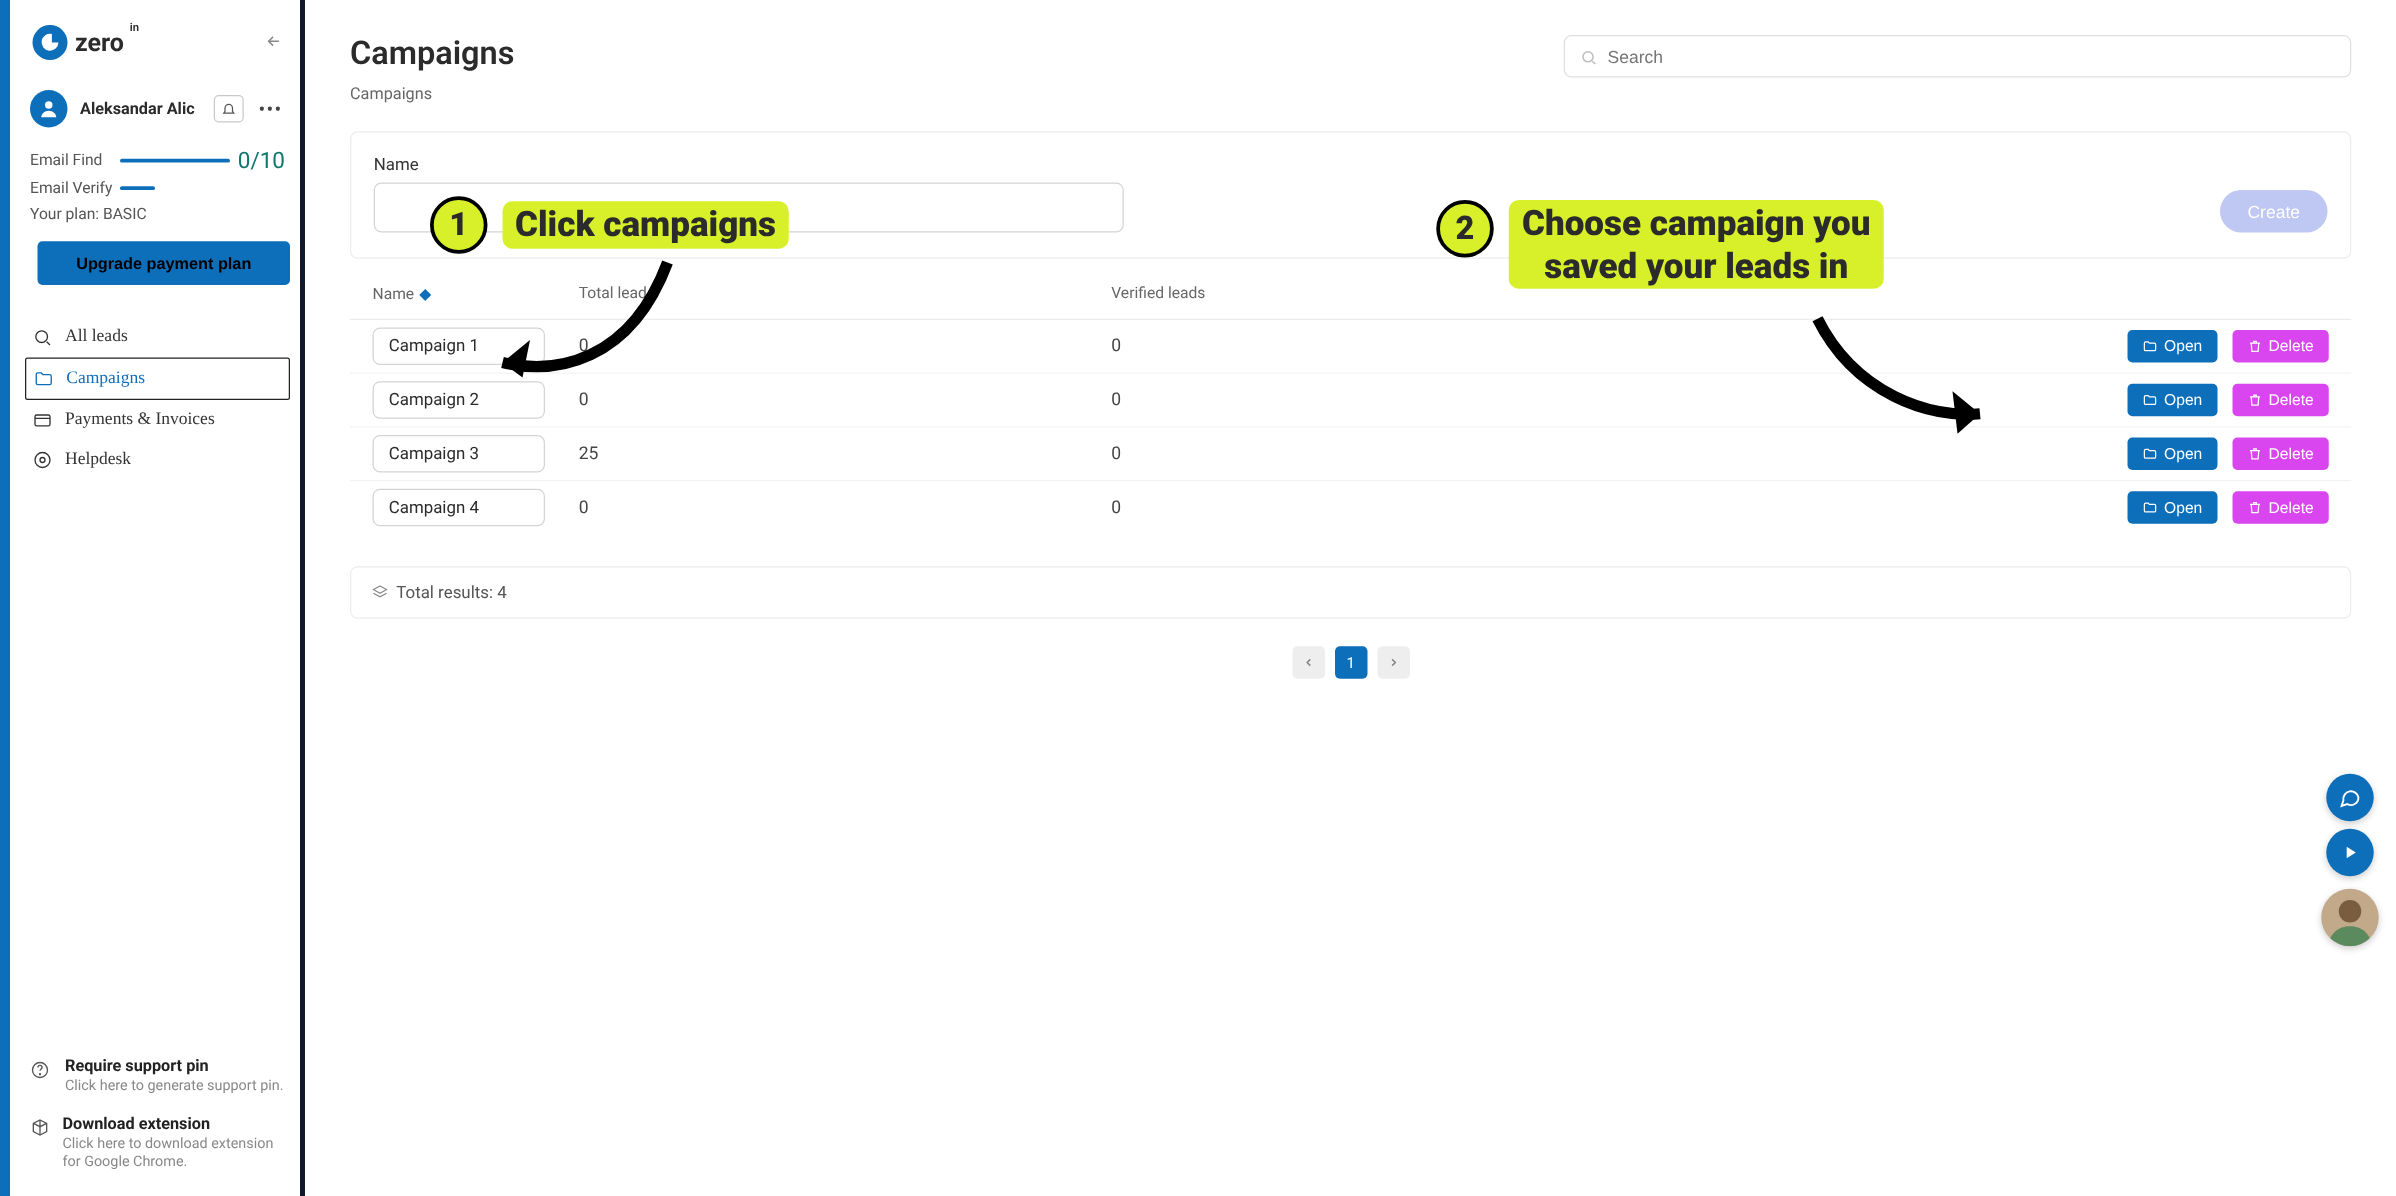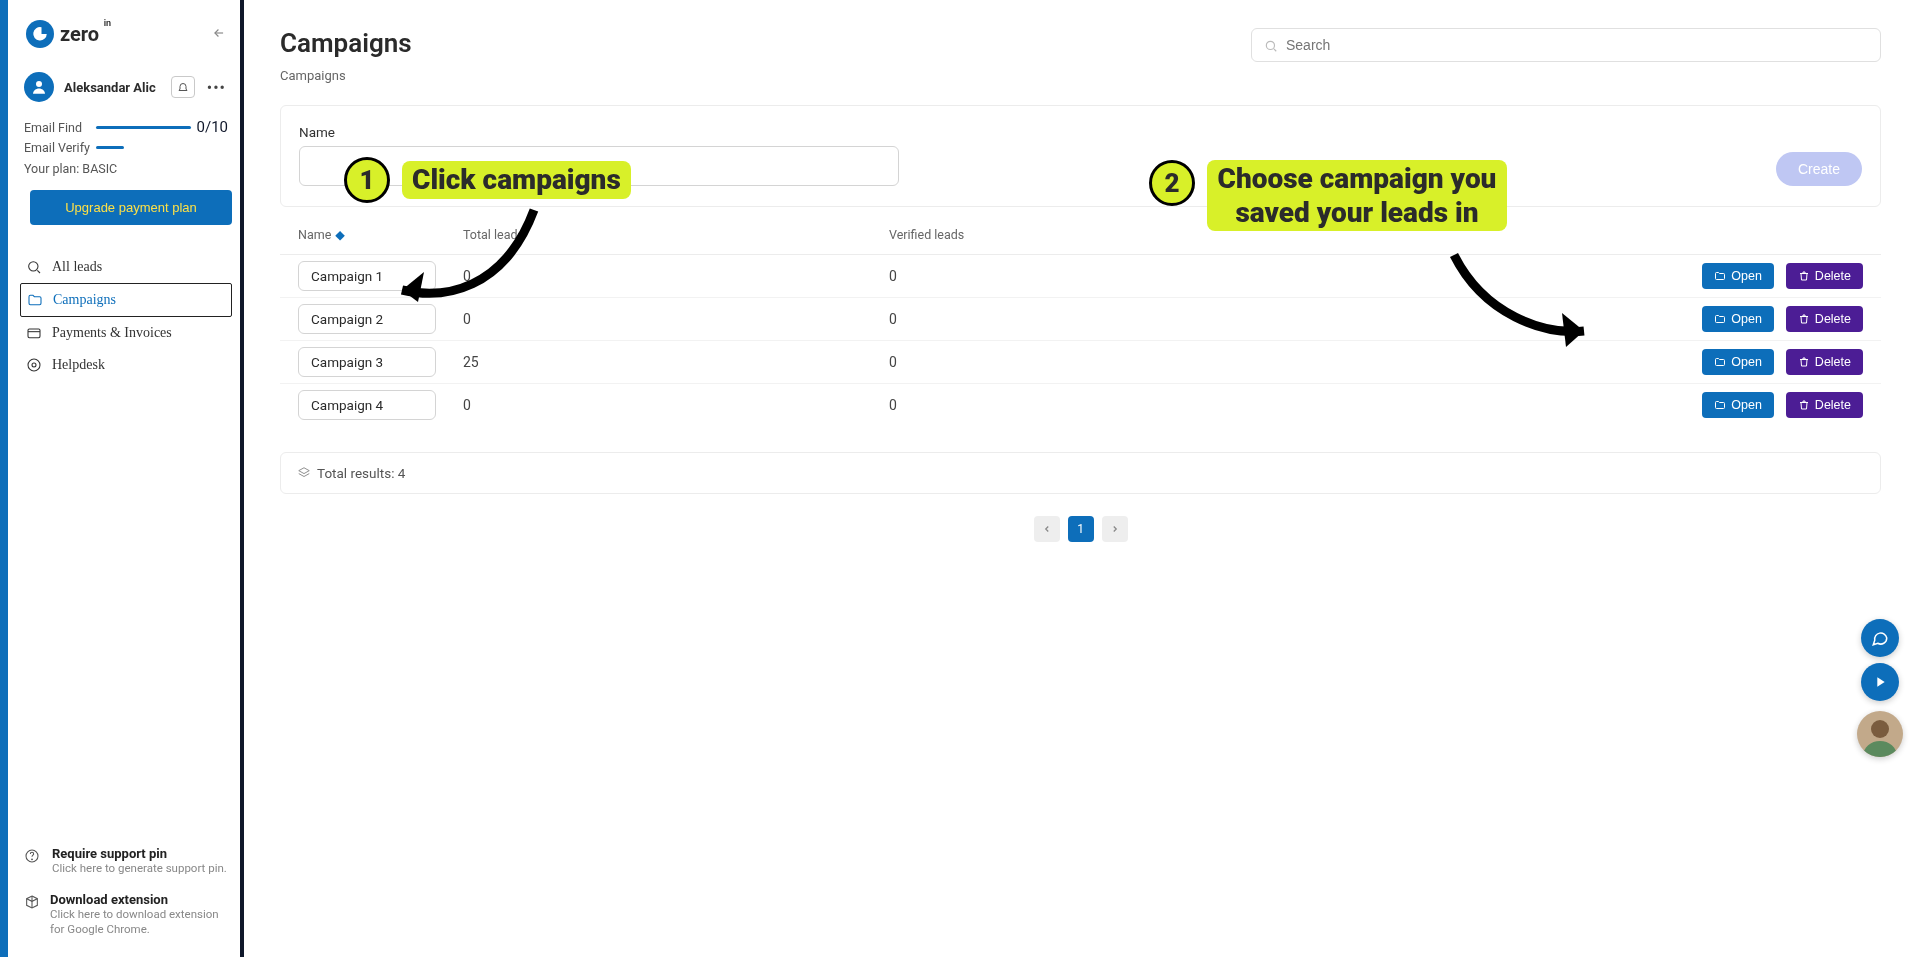--- a/index.html
+++ b/index.html
@@ -23,23 +23,23 @@
   .avatar-sm { width: 30px; height: 30px; border-radius: 50%; background: #0d6eba; display: flex; align-items: center; justify-content: center; }
   .avatar-sm svg { width: 18px; height: 18px; fill: #fff; }
   .user-name { font-size: 13px; font-weight: 700; flex: 1; }
   .bell-btn { width: 24px; height: 22px; border: 1px solid #c9c9c9; border-radius: 4px; display: flex; align-items: center; justify-content: center; background: #fff; cursor: pointer; }
   .dots-btn { color: #444; cursor: pointer; padding: 2px; font-size: 16px; letter-spacing: 1px; }
 
   .stat-row { display: flex; align-items: center; gap: 6px; font-size: 12.5px; color: #555; margin: 2px 4px; }
   .stat-label { width: 66px; }
   .bar { flex: 1; height: 3px; background: #0d6eba; border-radius: 2px; }
   .bar.short { flex: 0 0 28px; }
-  .stat-val { font-size: 15px; color: #0f172a; }
+  .stat-val { font-size: 18px; color: #0f766e; }
   .plan-row { font-size: 12.5px; color: #555; margin: 4px 4px 10px 4px; }
-  .upgrade-btn { display: inline-block; background: #0d6eba; color: #fde047; border: none; border-radius: 4px; padding: 10px 14px; font-size: 13px; font-weight: 400; cursor: pointer; margin: 4px 0 20px 10px; }
+  .upgrade-btn { display: inline-block; background: #0d6eba; color: #000000; border: none; border-radius: 4px; padding: 10px 14px; font-size: 13px; font-weight: 700; cursor: pointer; margin: 4px 0 20px 10px; }
 
   .nav { margin-top: 6px; }
   .nav-item { display: flex; align-items: center; gap: 10px; padding: 8px 6px; border-radius: 4px; font-size: 14px; color: #333; cursor: pointer; font-family: Liberation Serif, serif; }
   .nav-item svg { width: 16px; height: 16px; stroke: currentColor; fill: none; }
   .nav-item.active { color: #0d6eba; border: 1.5px solid #222; border-radius: 2px; }
   .nav-item.active svg { stroke: #0d6eba; }
 
   .sidebar-bottom { margin-top: auto; padding: 0 4px 8px 4px; }
   .sb-block { display: flex; gap: 10px; align-items: flex-start; margin-top: 16px; cursor: pointer; }
   .sb-block .ic { width: 18px; color: #555; margin-top: 2px; }
@@ -71,21 +71,21 @@
   .sort-ic { color: #0d6eba; margin-left: 4px; }
   .trow { display: flex; align-items: center; padding: 6px 18px; border-bottom: 1px solid #f2f2f2; min-height: 40px; }
   .trow:last-child { border-bottom: none; }
   .trow .c-name { width: 165px; }
   .trow .c-total { width: 426px; font-size: 14px; color: #444; }
   .trow .c-ver { width: 470px; font-size: 14px; color: #444; }
   .trow .c-act { flex: 1; display: flex; justify-content: flex-end; gap: 12px; }
   .pill { border: 1px solid #d4d4d4; border-radius: 6px; padding: 6px 12px; font-size: 13.5px; display: inline-block; min-width: 138px; background: #fff; }
   .btn { display: inline-flex; align-items: center; gap: 5px; border: none; border-radius: 4px; color: #fff; font-size: 12.5px; padding: 6px 12px; cursor: pointer; }
   .btn-open { background: #0d6eba; }
-  .btn-del { background: #4c1d95; }
+  .btn-del { background: #d946ef; }
 
   .footer-card { border: 1px solid #ececec; border-radius: 6px; margin-top: 26px; padding: 12px 16px; font-size: 13.5px; color: #555; display: flex; align-items: center; gap: 6px; }
 
   .pager { display: flex; justify-content: center; gap: 8px; margin-top: 22px; }
   .pg-btn { width: 26px; height: 26px; display: flex; align-items: center; justify-content: center; border-radius: 4px; background: #eee; color: #888; font-size: 12px; cursor: pointer; }
   .pg-btn.active { background: #0d6eba; color: #fff; }
 
   
   .annot { position: absolute; pointer-events: none; }
   .annot-1 { top: 157px; left: 100px; display: flex; align-items: center; }

